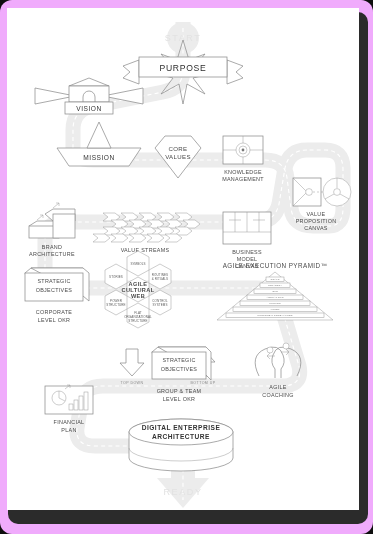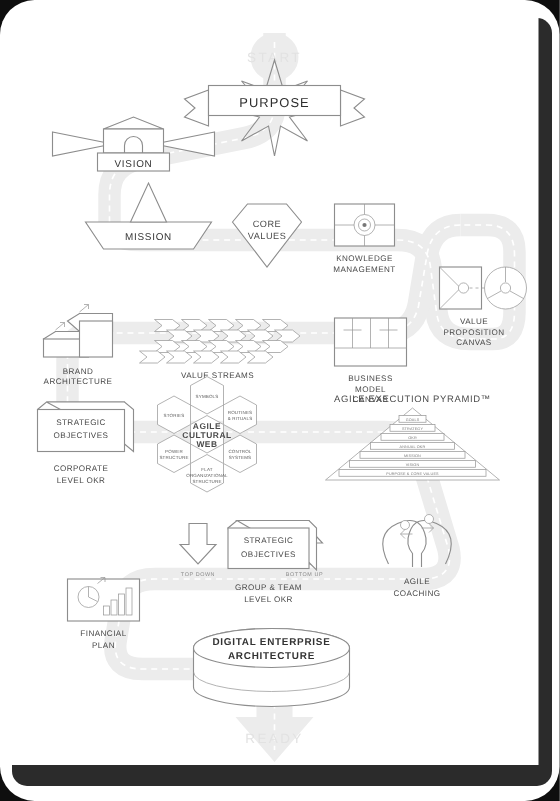--- a/index.html
+++ b/index.html
@@ -1,20 +1,20 @@
 <!DOCTYPE html>
 <html><head>
 <meta charset="utf-8">
 <style>
   html,body{margin:0;padding:0;background:#0e0e0e;}
   body{width:373px;height:534px;overflow:hidden;
        font-family:"Liberation Sans","DejaVu Sans",sans-serif;}
 
   #frame{position:absolute;left:0;top:0;width:373px;height:534px;
-         background:#ffffff;border-radius:23px;}
+         background:#f0abfc;border-radius:12px;}
   #shadow{position:absolute;left:8px;top:12px;width:360px;height:512px;
           background:#2b2b2b;border-radius:10px;}
   #canvas{position:absolute;left:7px;top:8px;width:352px;height:502px;
           background:#ffffff;overflow:hidden;}
 
   svg#art{position:absolute;left:0;top:0;width:352px;height:502px;}
 
   .road{fill:#ececec;}
   .dash{fill:none;stroke:#ffffff;stroke-width:1.1;stroke-dasharray:4 3.2;}
   .ln{fill:none;stroke:#8d8d8d;stroke-width:0.75;}

